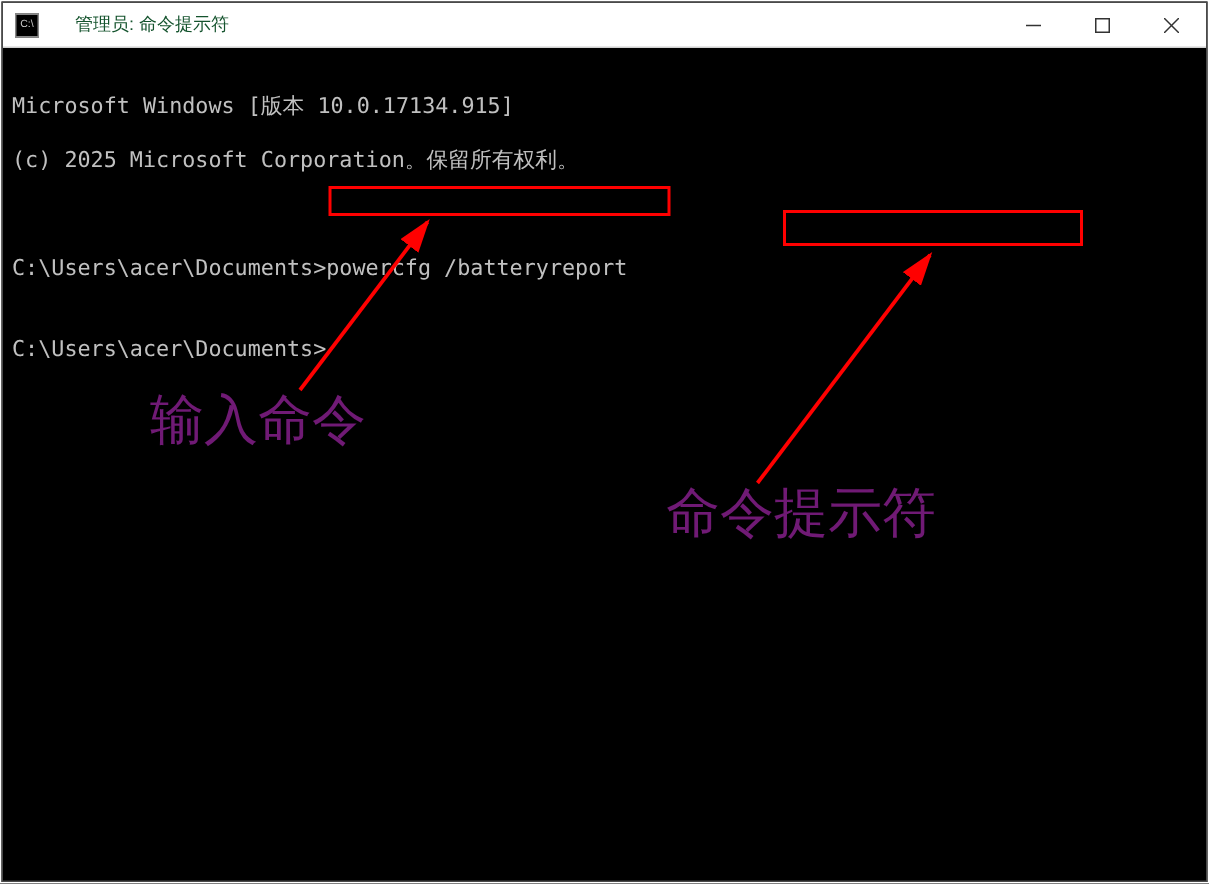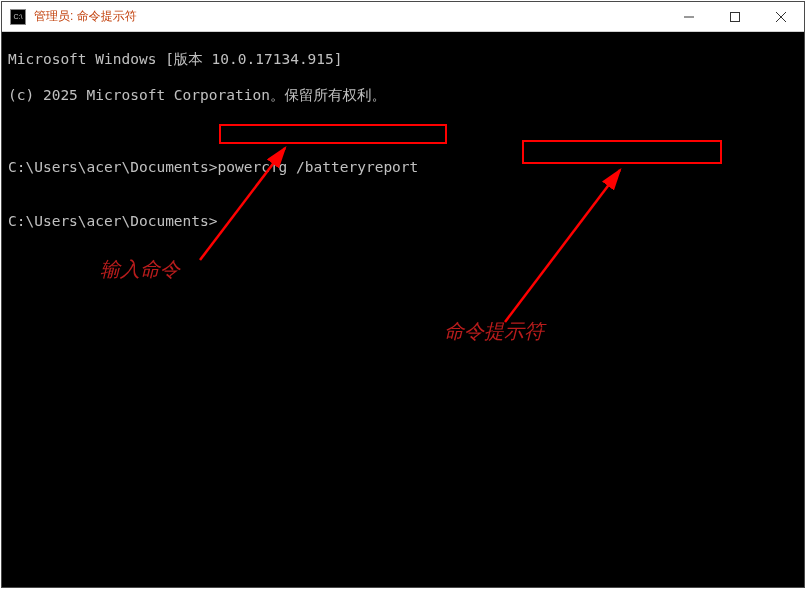--- a/index.html
+++ b/index.html
@@ -39,23 +39,23 @@
       background: #000000;
       border: 1px solid #888;
       display: flex;
       align-items: center;
       justify-content: center;
       font-size: 7px;
       color: #ccc;
       font-family: sans-serif;
     }
     .title-text {
-      margin-left: 8px;
+      margin-left: 24px;
       font-size: 12px;
-      color: #c2410c;
+      color: #14532d;
       font-family: "Microsoft YaHei", sans-serif;
     }
     .window-controls {
       position: absolute;
       right: 0;
       top: 0;
       height: 30px;
       display: flex;
     }
     .window-btn {
@@ -65,21 +65,21 @@
       align-items: center;
       justify-content: center;
       font-size: 11px;
       color: #333;
       font-family: "Segoe UI", sans-serif;
     }
     .window-btn.close {
       font-size: 14px;
     }
     .terminal-body {
-      padding: 0 6px;
+      padding: 12px 6px;
       color: #c0c0c0;
       font-size: 14.5px;
       line-height: 18px;
       white-space: pre;
       font-family: "NSimSun", "SimSun", Consolas, monospace;
       position: relative;
     }
     .terminal-line {
       display: block;
     }
@@ -96,25 +96,24 @@
       height: 20px;
     }
     .box2 {
       left: 522px;
       top: 140px;
       width: 200px;
       height: 24px;
     }
     .annotation-label {
       position: absolute;
-      color: #b91c1c;
+      color: #701a75;
       font-family: "Microsoft YaHei", "SimHei", sans-serif;
-      font-size: 20px;
+      font-size: 36px;
       pointer-events: none;
-      font-style: italic;
     }
     .label1 {
       left: 100px;
       top: 256px;
     }
     .label2 {
       left: 444px;
       top: 318px;
     }
     .arrow {

